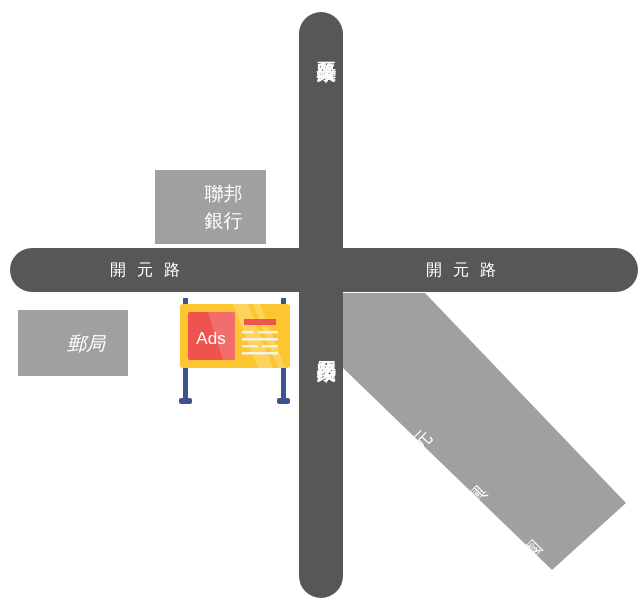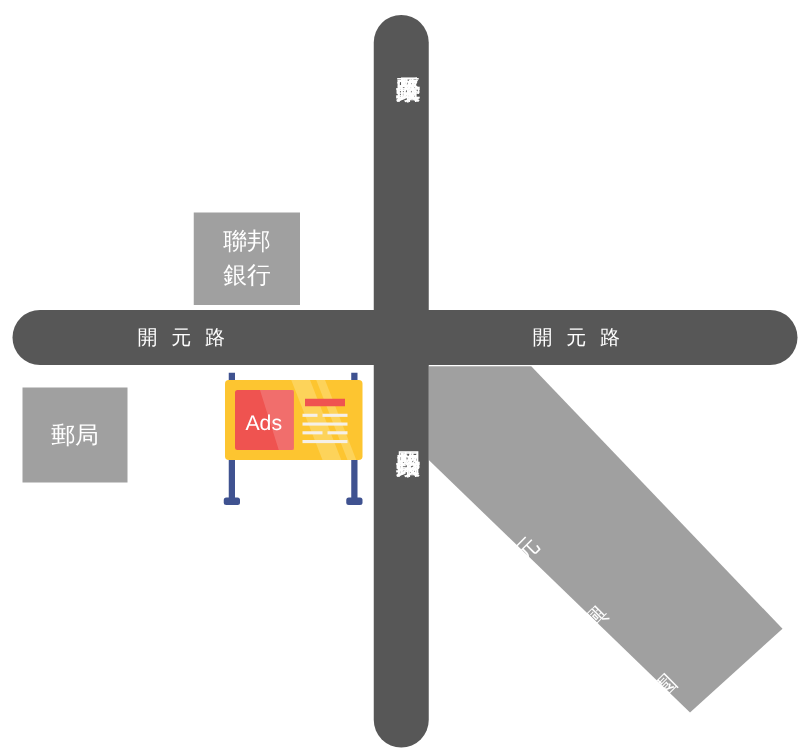--- a/index.html
+++ b/index.html
@@ -6,21 +6,21 @@
   body { width:640px; height:600px; position:relative; overflow:hidden;
          font-family:"DejaVu Sans","Liberation Sans",sans-serif; }
   .road { position:absolute; background:#575757; }
   .road-h { left:10px; top:248px; width:628px; height:44px; border-radius:22px; }
   .road-v { left:299px; top:12px; width:44px; height:586px; border-radius:22px; }
   .road-label-h { position:absolute; color:#ffffff; font-size:16px; letter-spacing:11px;
                   top:248px; height:44px; line-height:44px; white-space:nowrap; }
   .road-label-v { position:absolute; color:#ffffff; font-size:20px; width:44px; left:299px;
                   text-align:center; line-height:32px; writing-mode:vertical-rl; text-orientation:upright; }
   .building { position:absolute; background:#a0a0a0; color:#ffffff; font-size:19px;
-              display:flex; align-items:center; justify-content:center; text-align:left; line-height:27px; }
+              display:flex; align-items:center; justify-content:center; text-align:left; line-height:27px;padding-left:26px; }
   .park { position:absolute; left:0; top:0; }
   .park-label { position:absolute; color:#ffffff; font-size:18px; line-height:26px; text-align:center;
                 transform:rotate(-45deg); transform-origin:center; white-space:pre; }
   .ads { position:absolute; left:178px; top:298px; width:114px; height:108px; }
 </style>
 </head>
 <body>
 
 <svg class="park" width="640" height="600">
   <polygon points="343,293 425,293 626,503 552,570 343,368" fill="#a0a0a0"></polygon>
@@ -31,21 +31,21 @@
 
 <div class="road-label-h" style="left:110px;">開元路</div>
 <div class="road-label-h" style="left:426px;">開元路</div>
 <div class="road-label-v" style="top:46px;">長榮路五段</div>
 <div class="road-label-v" style="top:346px;">長榮路四段</div>
 
 <div class="building" style="left:155px; top:170px; width:85px; height:74px; flex-direction:column;">
   <span>聯邦</span>
   <span>銀行</span>
 </div>
-<div class="building" style="left:18px; top:310px; width:84px; height:76px;">
+<div class="building" style="left:18px; top:310px; width:84px; height:66px;font-style:italic;">
   <span>郵局</span>
 </div>
 
 <div class="park-label" style="left:412px; top:362px; width:100px;">
   <div>開元</div>
   <div>振興</div>
   <div>公園</div>
 </div>
 
 <svg class="ads" viewBox="0 0 114 108">

